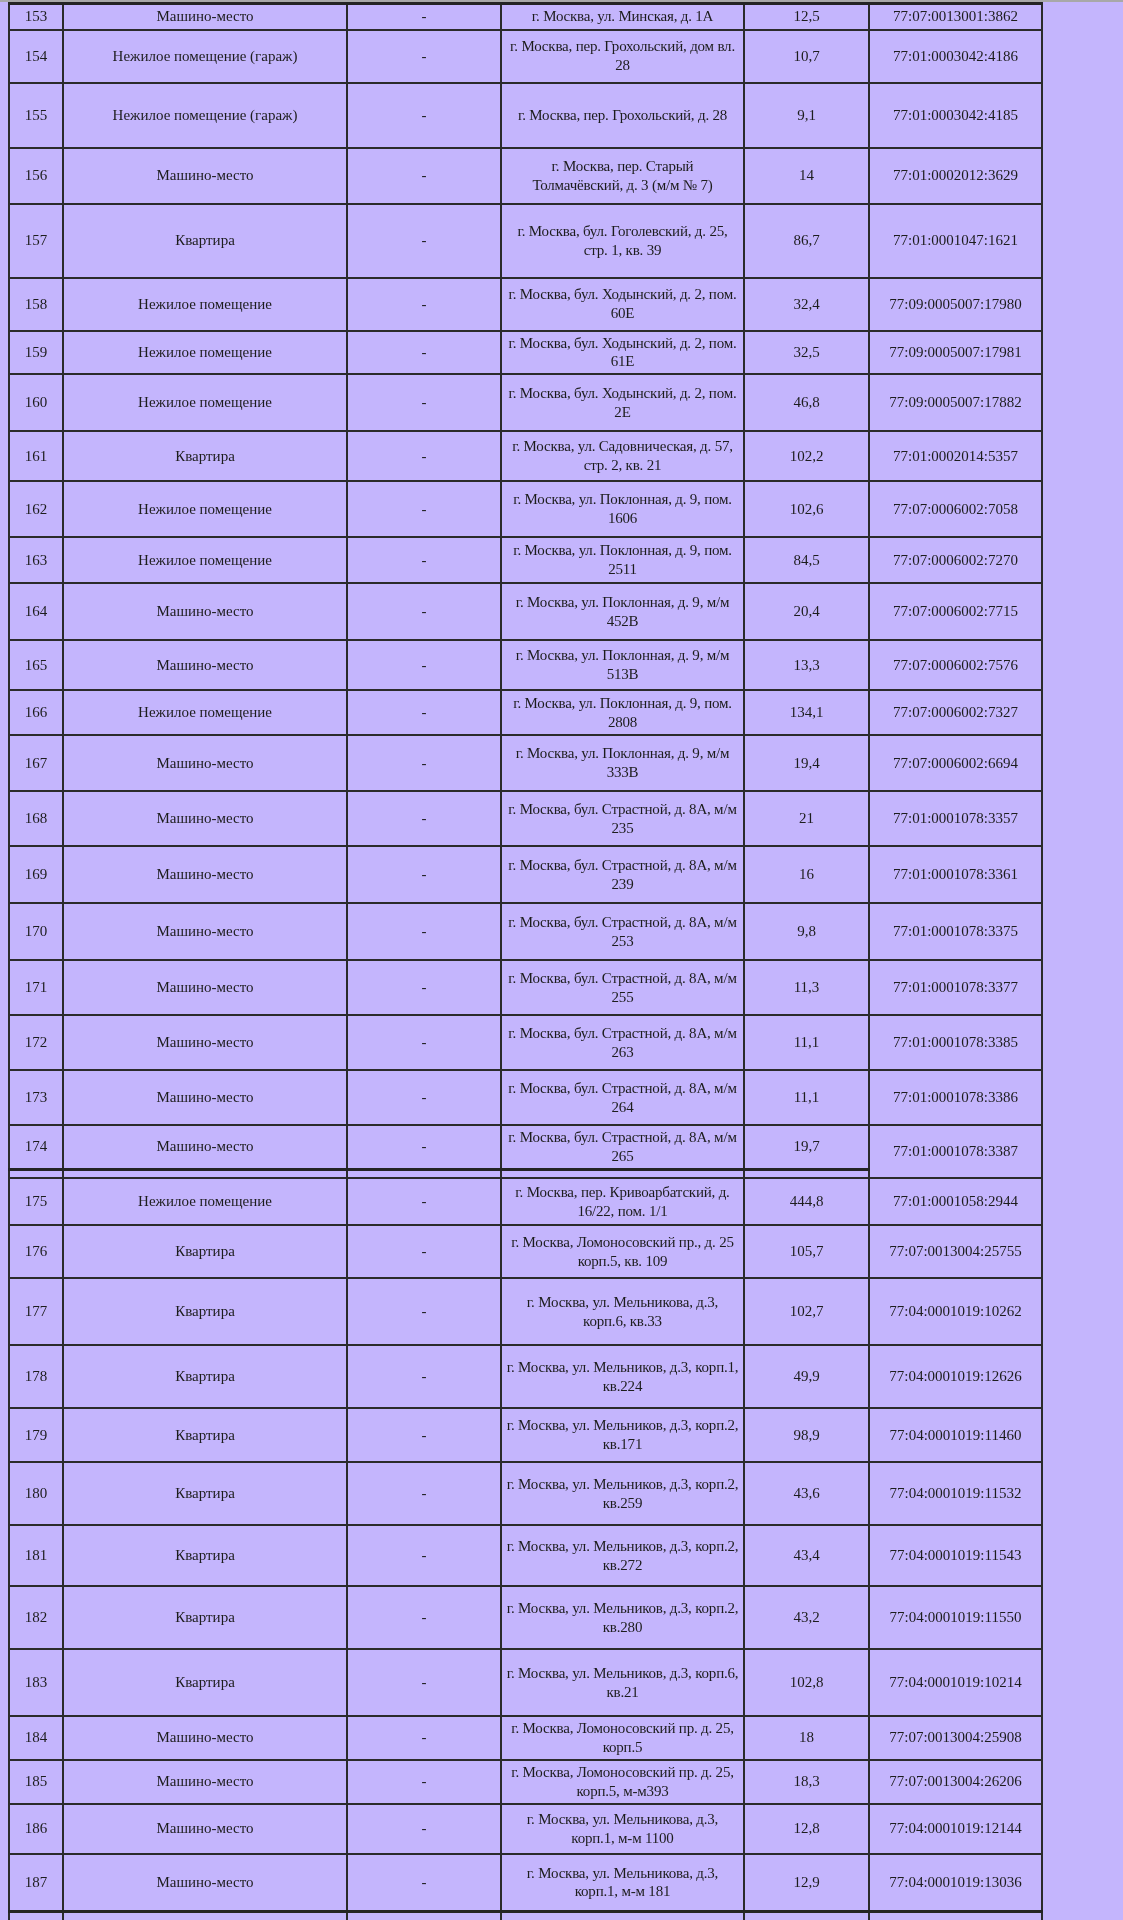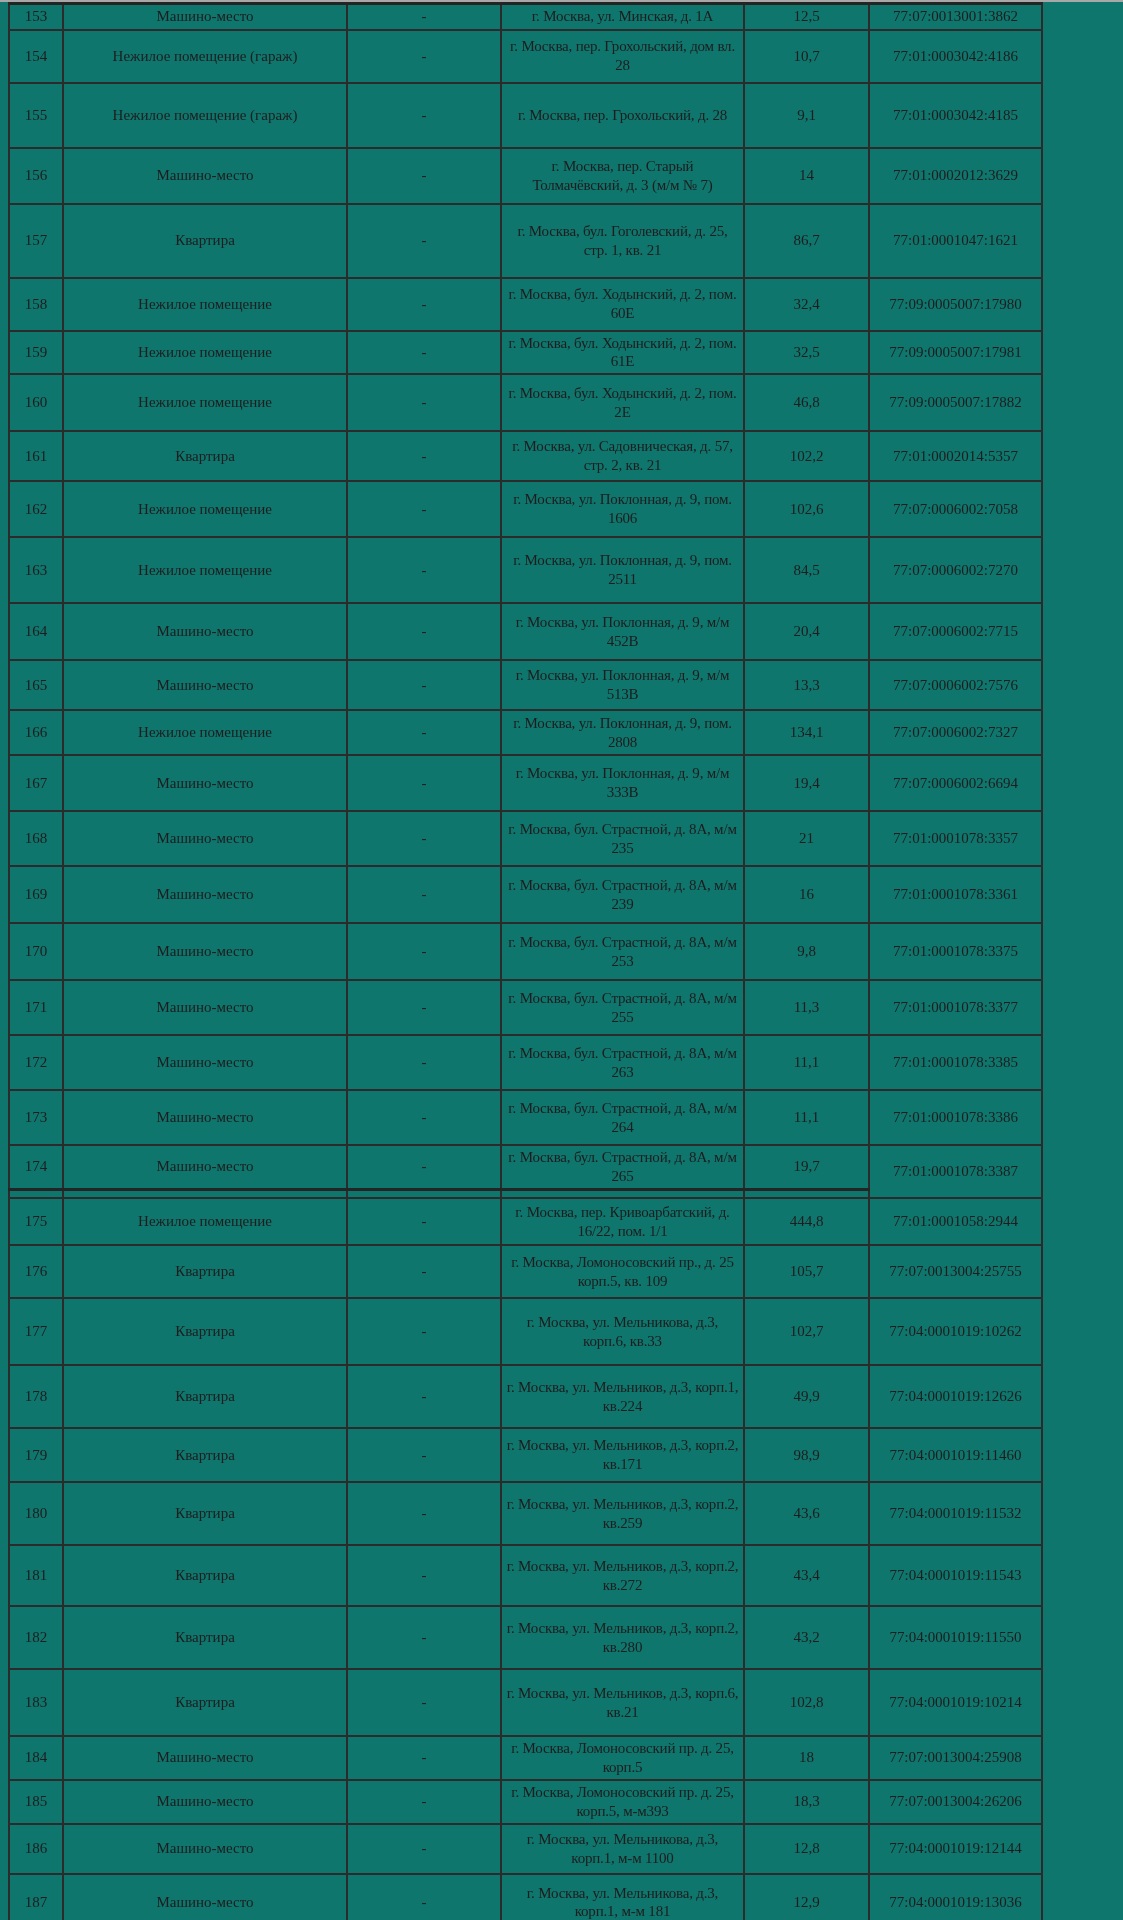--- a/index.html
+++ b/index.html
@@ -4,21 +4,21 @@
 <style>
   html, body {
     margin: 0;
     padding: 0;
     background: #ffffff;
   }
   .page {
     position: relative;
     width: 1123px;
     height: 1920px;
-    background: #0f766e;
+    background: #c4b5fd;
     overflow: hidden;
     font-family: "Liberation Serif", "DejaVu Serif", serif;
     color: #1d1d1d;
   }
   .top-edge {
     position: absolute;
     top: 0;
     left: 0;
     width: 1123px;
     height: 2px;
@@ -103,21 +103,21 @@
           <td class="col-type">Машино-место</td>
           <td class="col-share">-</td>
           <td class="col-address">г. Москва, пер. Старый Толмачёвский, д. 3 (м/м № 7)</td>
           <td class="col-area">14</td>
           <td class="col-cadastral">77:01:0002012:3629</td>
         </tr>
         <tr style="height: 74px;">
           <td class="col-num">157</td>
           <td class="col-type">Квартира</td>
           <td class="col-share">-</td>
-          <td class="col-address">г. Москва, бул. Гоголевский, д. 25, стр. 1, кв. 21</td>
+          <td class="col-address">г. Москва, бул. Гоголевский, д. 25, стр. 1, кв. 39</td>
           <td class="col-area">86,7</td>
           <td class="col-cadastral">77:01:0001047:1621</td>
         </tr>
         <tr style="height: 53px;">
           <td class="col-num">158</td>
           <td class="col-type">Нежилое помещение</td>
           <td class="col-share">-</td>
           <td class="col-address">г. Москва, бул. Ходынский, д. 2, пом. 60Е</td>
           <td class="col-area">32,4</td>
           <td class="col-cadastral">77:09:0005007:17980</td>
@@ -147,21 +147,21 @@
           <td class="col-cadastral">77:01:0002014:5357</td>
         </tr>
         <tr style="height: 56px;">
           <td class="col-num">162</td>
           <td class="col-type">Нежилое помещение</td>
           <td class="col-share">-</td>
           <td class="col-address">г. Москва, ул. Поклонная, д. 9, пом. 1606</td>
           <td class="col-area">102,6</td>
           <td class="col-cadastral">77:07:0006002:7058</td>
         </tr>
-        <tr style="height: 66px;">
+        <tr style="height: 46px;">
           <td class="col-num">163</td>
           <td class="col-type">Нежилое помещение</td>
           <td class="col-share">-</td>
           <td class="col-address">г. Москва, ул. Поклонная, д. 9, пом. 2511</td>
           <td class="col-area">84,5</td>
           <td class="col-cadastral">77:07:0006002:7270</td>
         </tr>
         <tr style="height: 57px;">
           <td class="col-num">164</td>
           <td class="col-type">Машино-место</td>

